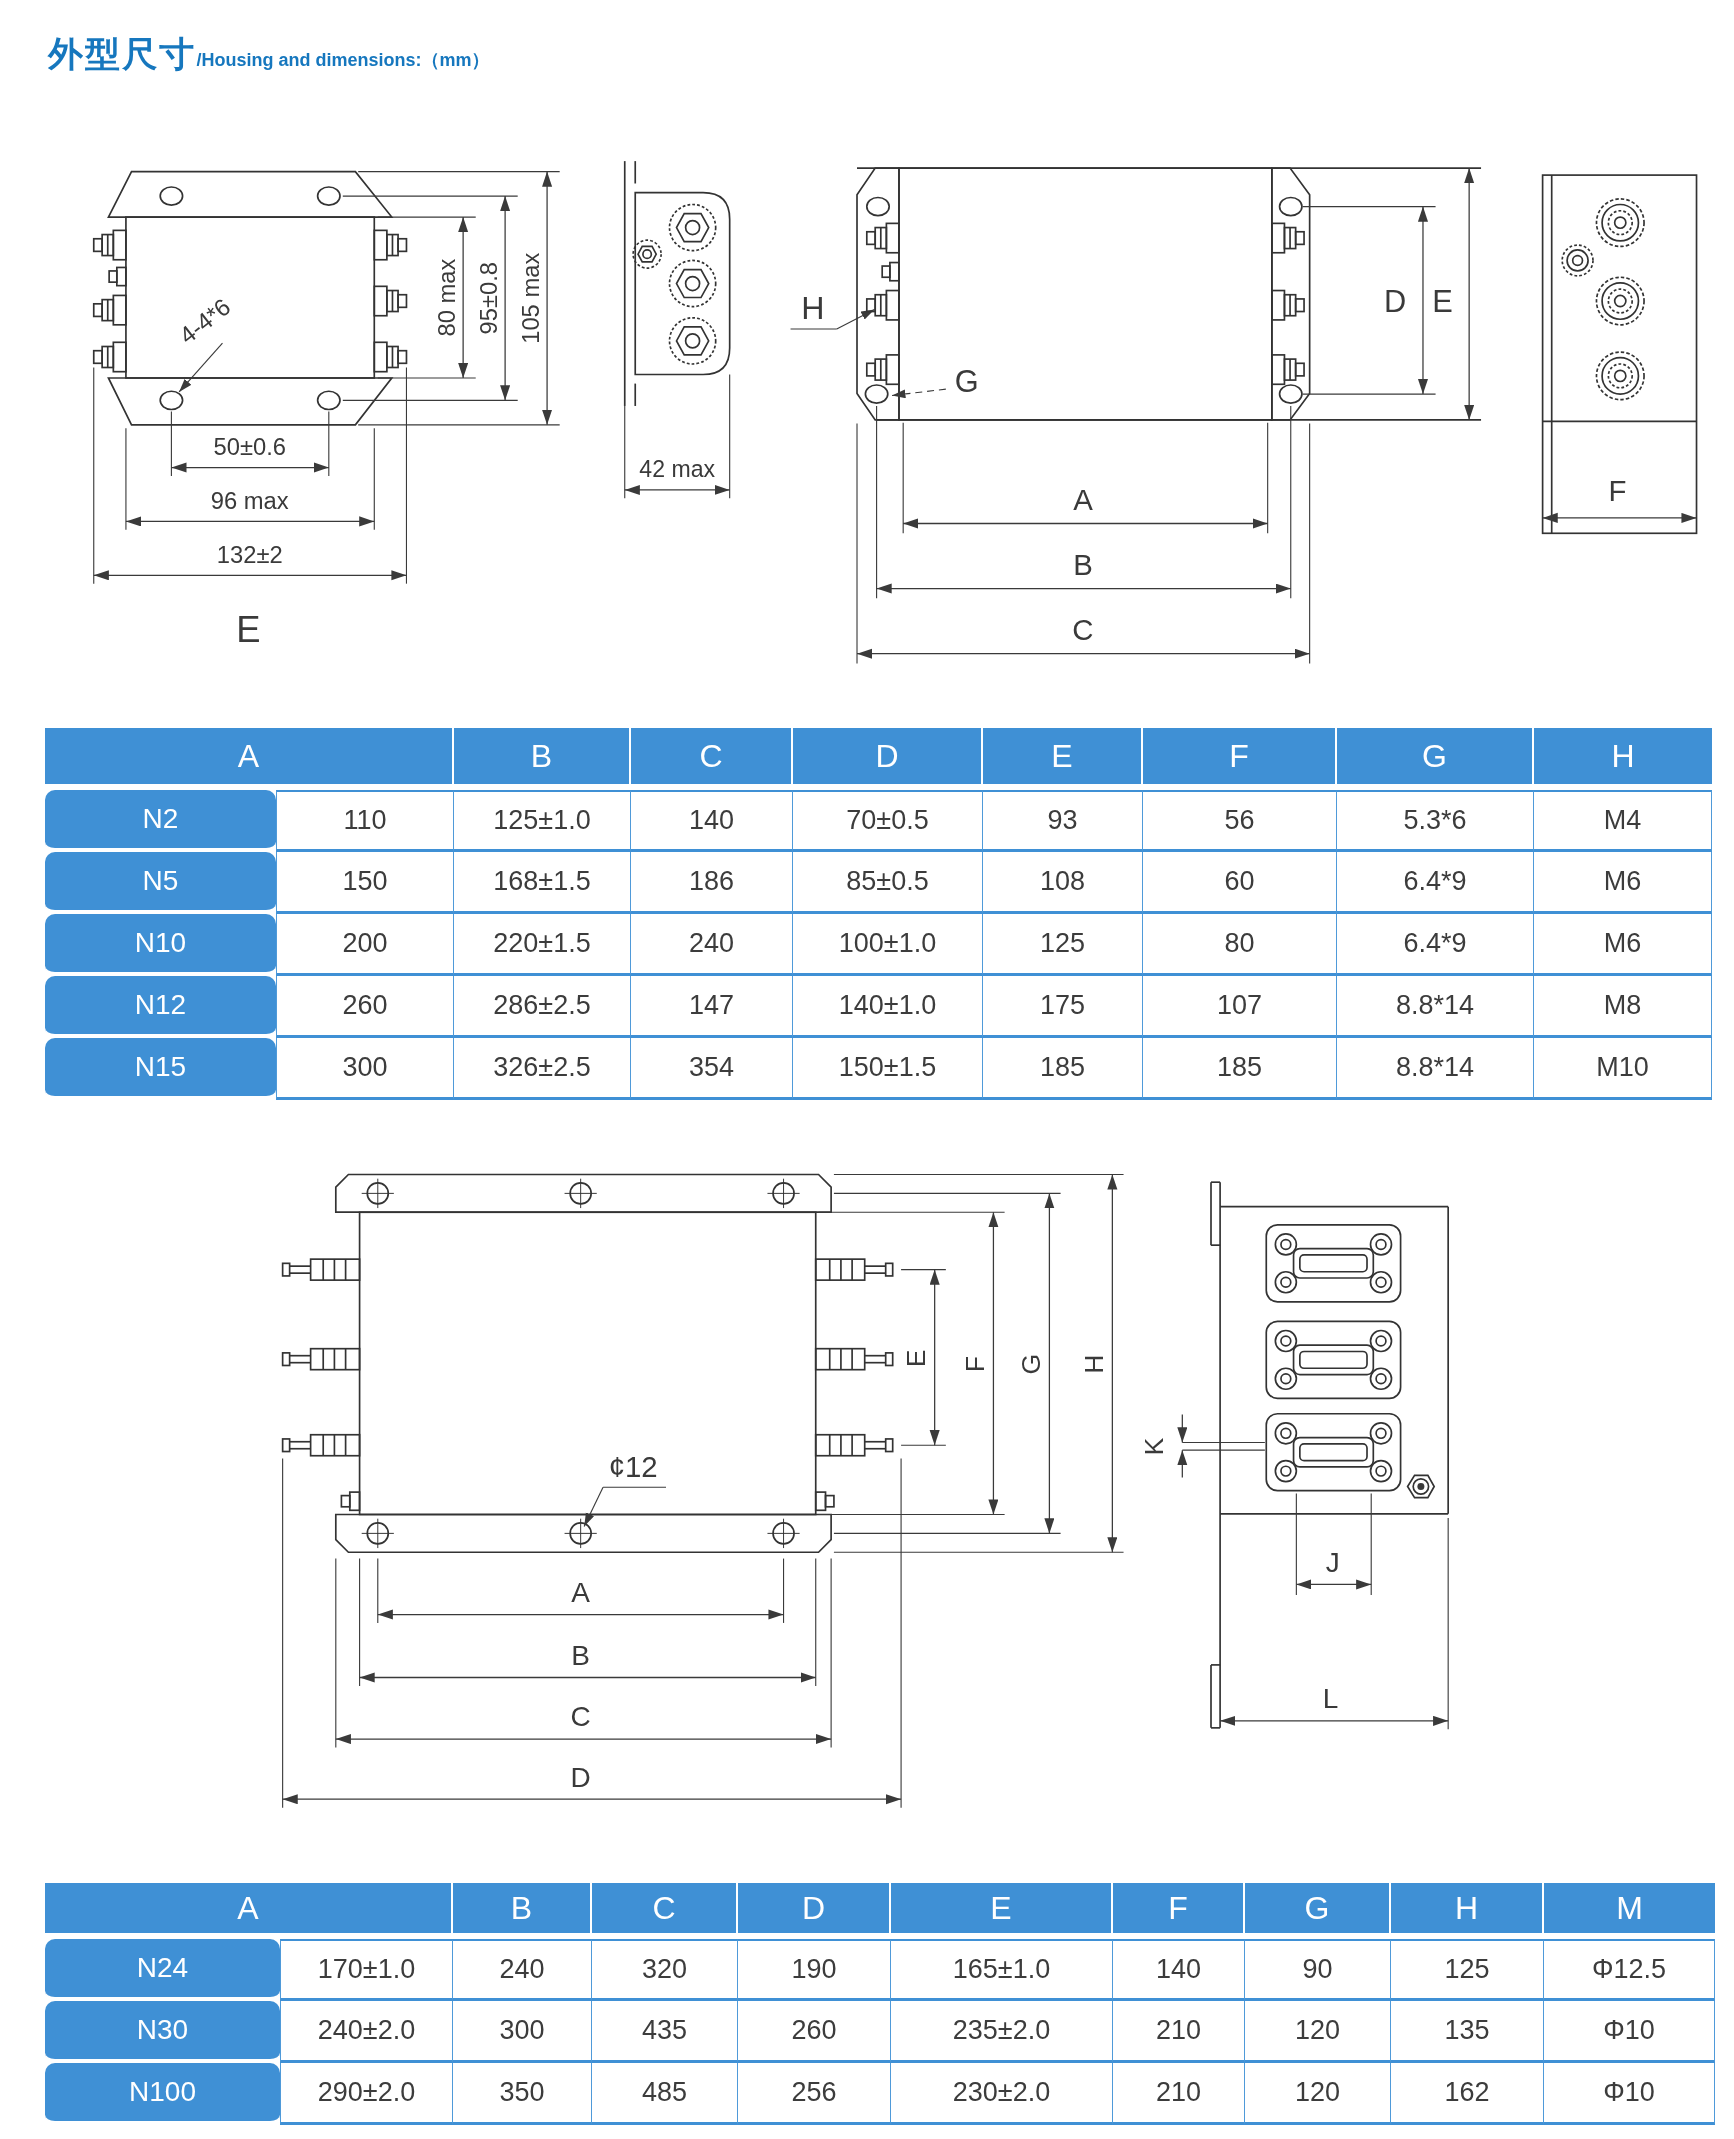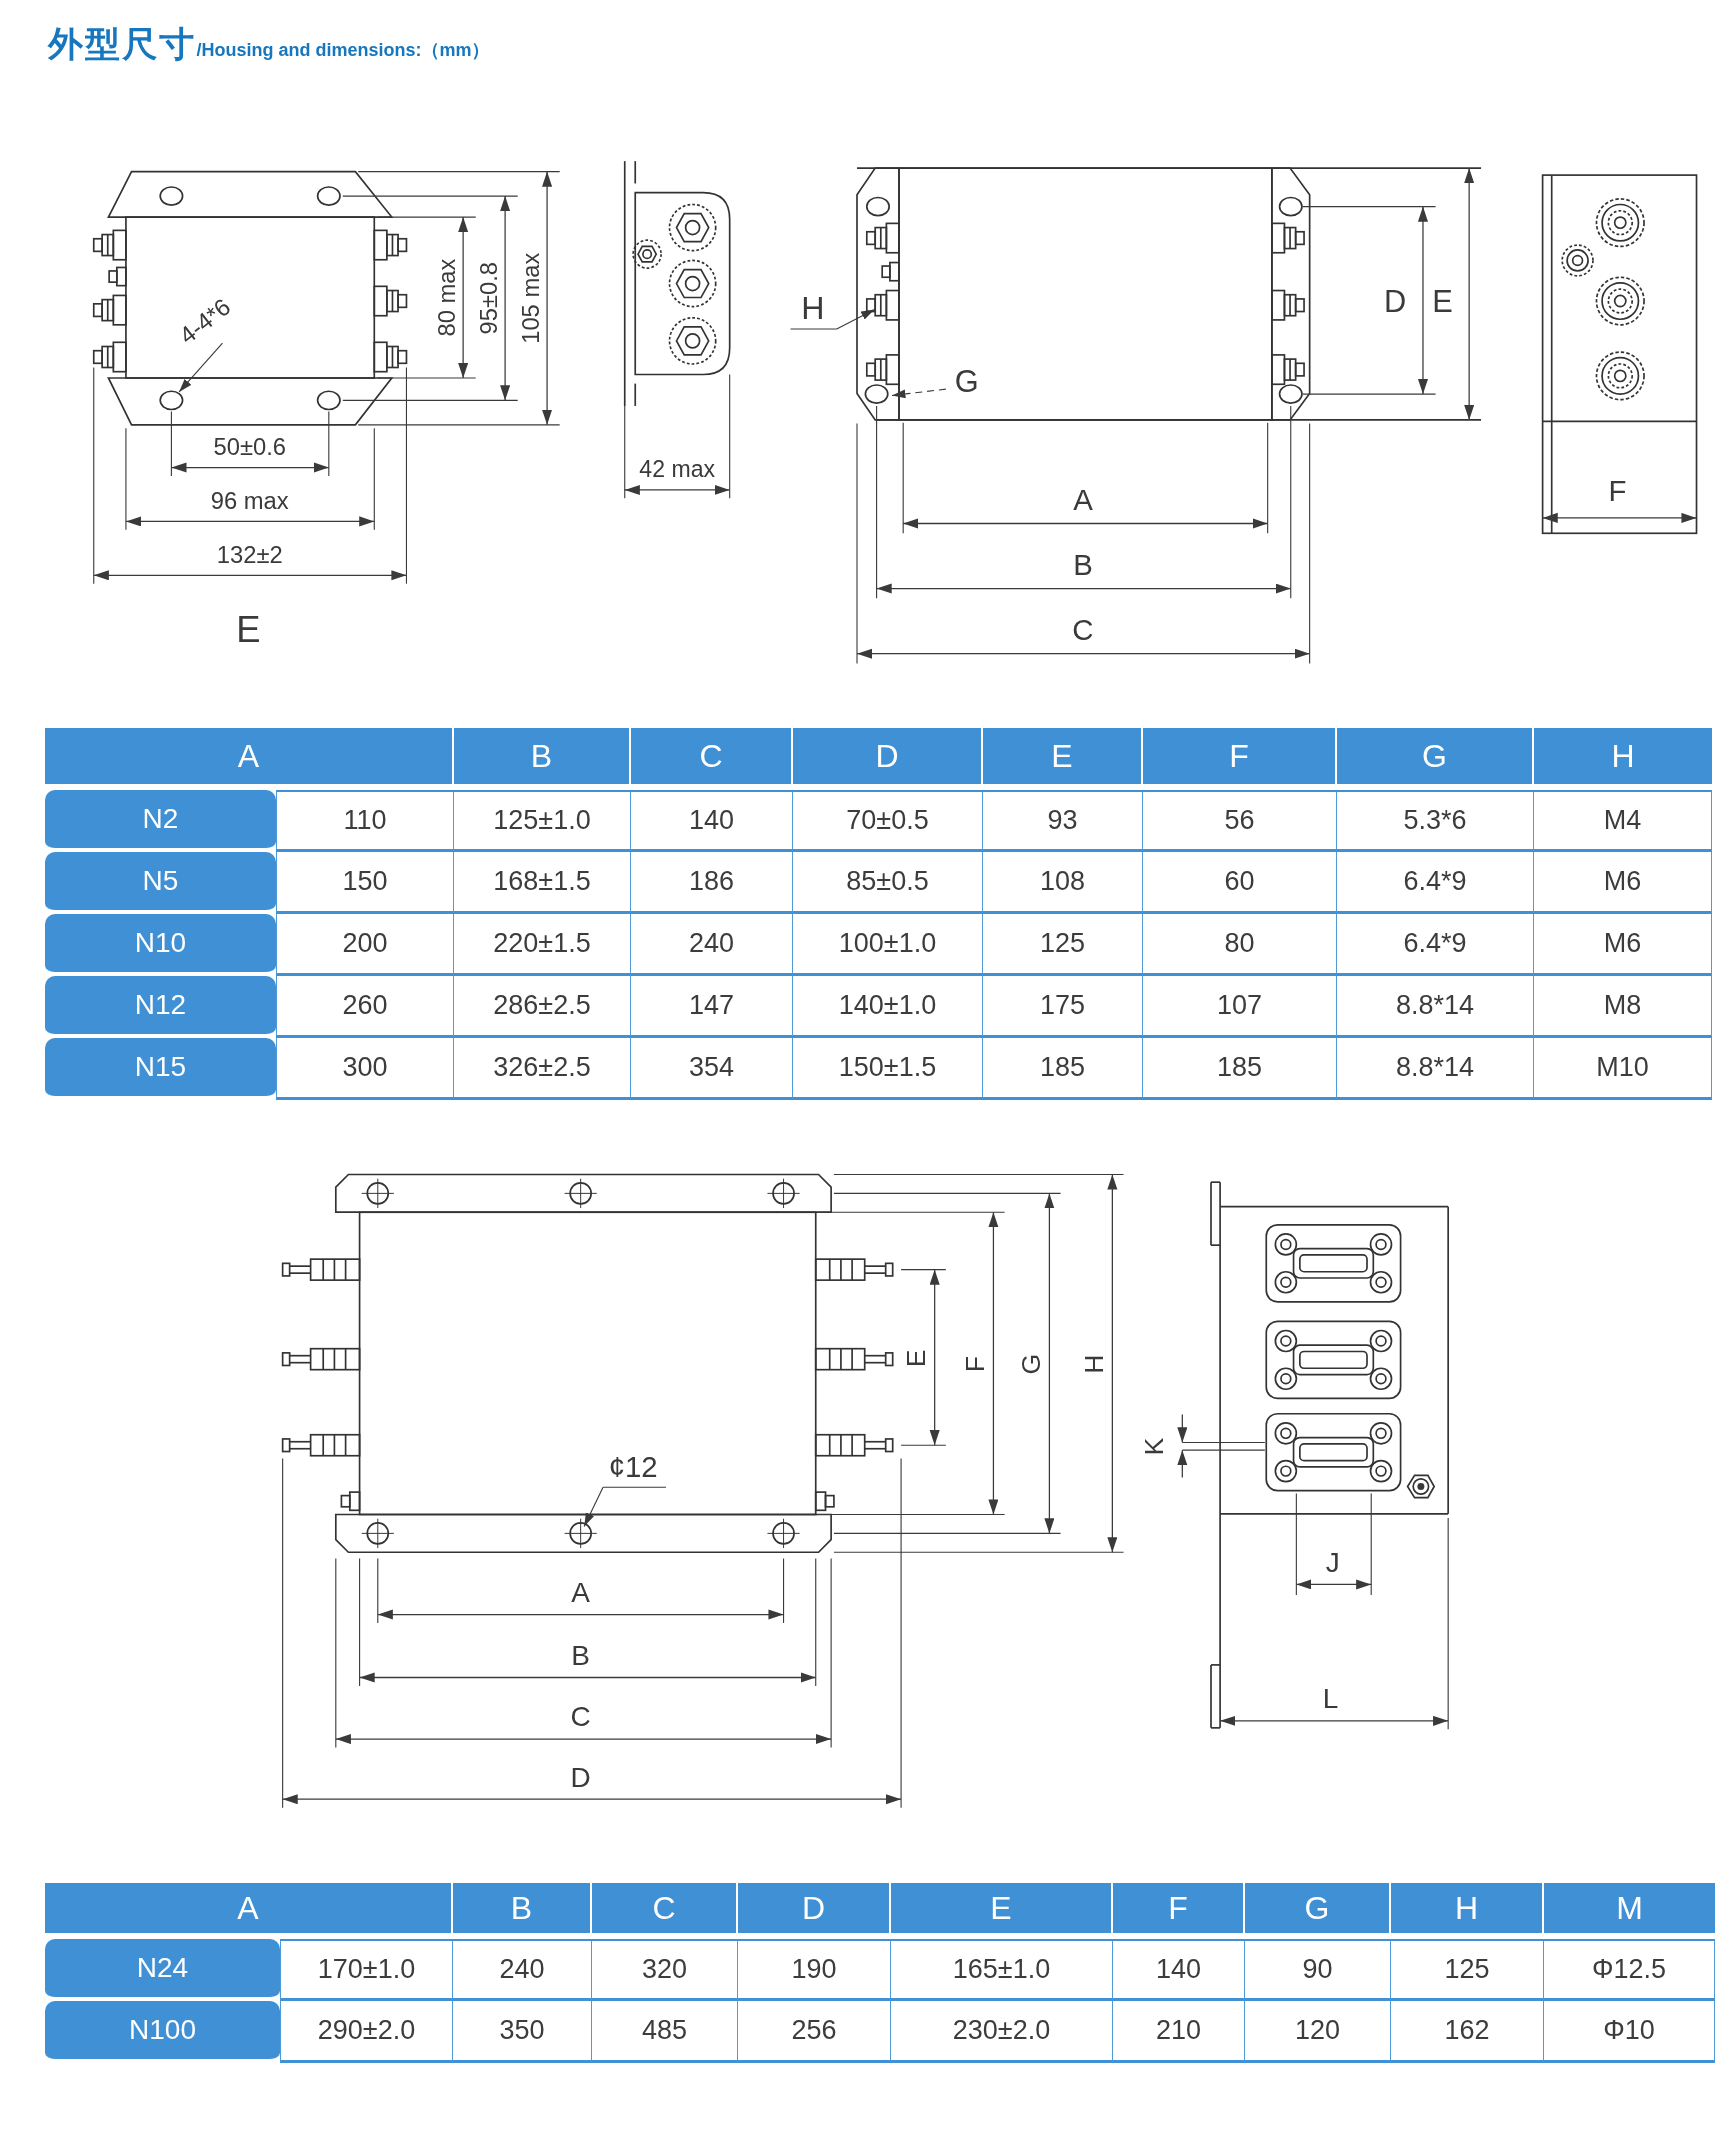--- a/index.html
+++ b/index.html
@@ -1,18 +1,18 @@
 <!DOCTYPE html>
 <html style="font-size:11.2px"><head>
 <meta charset="utf-8">
 <style>
   html,body{margin:0;padding:0;}
   body{width:1735px;height:2140px;position:relative;background:#ffffff;
        font-family:"Liberation Sans",sans-serif;overflow:hidden;}
-  .title{position:absolute;left:48px;top:21px;color:#1677be;display:flex;align-items:baseline;white-space:nowrap;}
+  .title{position:absolute;left:48px;top:31px;color:#1677be;display:flex;align-items:baseline;white-space:nowrap;}
   .title .zh{font-size:35px;font-weight:bold;letter-spacing:2.1px;}
   .title .en{font-size:18px;font-weight:600;letter-spacing:0px;}
   svg.draw{position:absolute;left:0;}
   #top-svg{top:0;}
   #mid-svg{top:1147px;}
   svg text{font-family:"Liberation Sans",sans-serif;fill:#3a3a3a;}
   .ln{stroke:#333;stroke-width:2.4;fill:none;}
   .thin{stroke:#3a3a3a;stroke-width:1.6;fill:none;}
   .dim{stroke:#3a3a3a;stroke-width:1.8;fill:none;}
   .dsh{stroke-dasharray:10 7;}
@@ -453,20 +453,32 @@
     <td class="val">240</td>
     <td class="val">320</td>
     <td class="val">190</td>
     <td class="val">165±1.0</td>
     <td class="val">140</td>
     <td class="val">90</td>
     <td class="val">125</td>
     <td class="val">Φ12.5</td>
   </tr>
   <tr>
+    <td class="lbl">N30</td>
+    <td class="val first">240±2.0</td>
+    <td class="val">300</td>
+    <td class="val">435</td>
+    <td class="val">260</td>
+    <td class="val">235±2.0</td>
+    <td class="val">210</td>
+    <td class="val">120</td>
+    <td class="val">135</td>
+    <td class="val">Φ10</td>
+  </tr>
+  <tr>
     <td class="lbl">N100</td>
     <td class="val first">290±2.0</td>
     <td class="val">350</td>
     <td class="val">485</td>
     <td class="val">256</td>
     <td class="val">230±2.0</td>
     <td class="val">210</td>
     <td class="val">120</td>
     <td class="val">162</td>
     <td class="val">Φ10</td>

